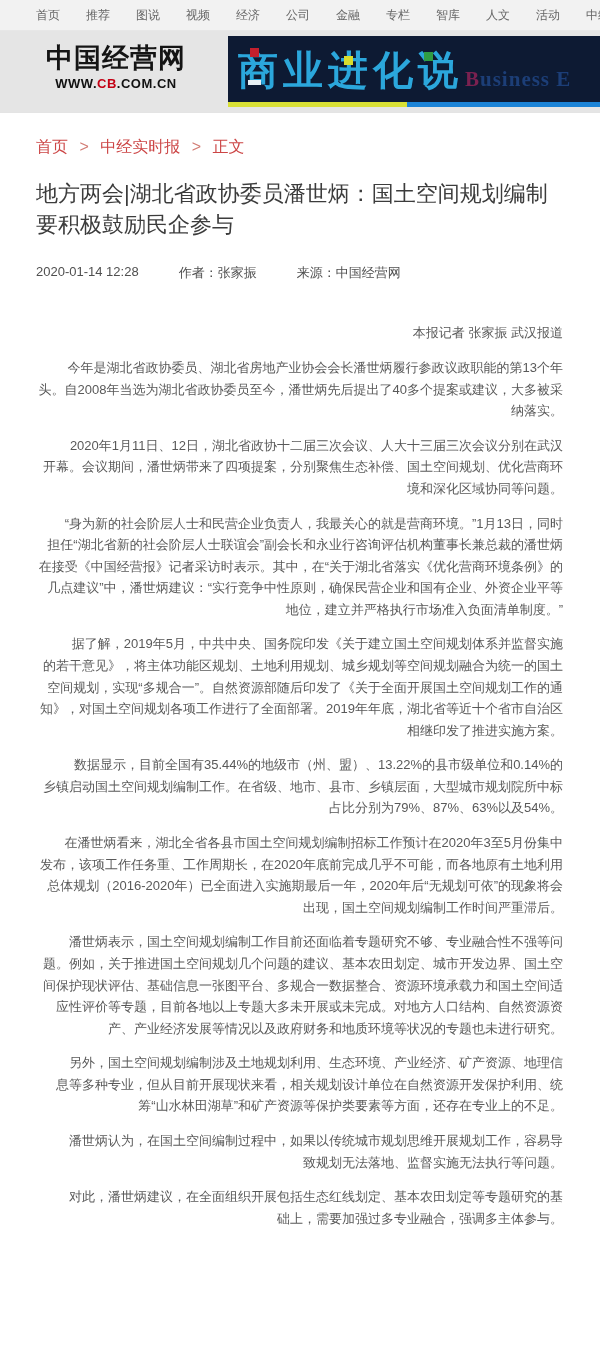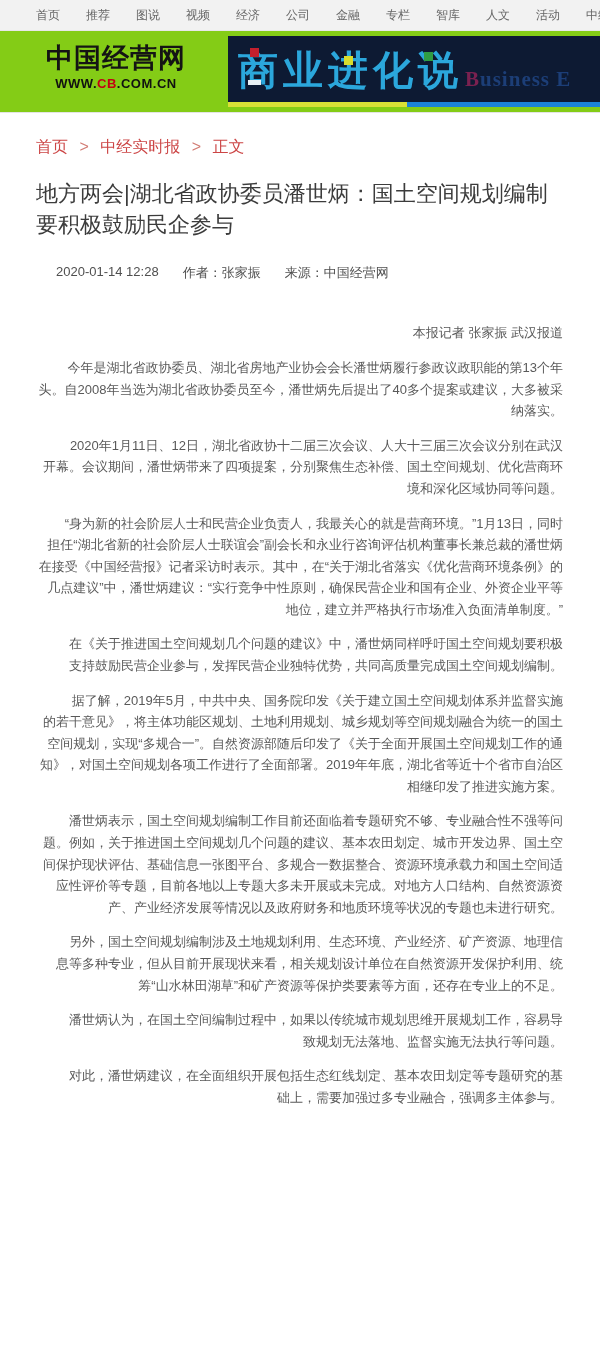--- a/index.html
+++ b/index.html
@@ -9,21 +9,21 @@
     -webkit-font-smoothing:antialiased;
   }
   
   .topnav{
     height:30px;background:#f2f2f2;border-bottom:1px solid #e7e7e7;
     display:flex;align-items:center;padding-left:36px;gap:26px;
     font-size:12px;color:#666;white-space:nowrap;
   }
   .topnav span{cursor:pointer;}
   
-  .header{height:81px;background:#84cc16;position:relative;border-bottom:1px solid #e4e4e4;padding-left:28px;}
+  .header{height:81px;background:#e5e5e5;position:relative;border-bottom:1px solid #e4e4e4;padding-left:28px;}
   .logo{position:absolute;left:36px;top:12px;width:160px;text-align:center;}
   .logo-title{
     font-family:"Liberation Serif","DejaVu Serif",serif;
     font-size:27px;font-weight:bold;color:#141414;letter-spacing:1px;line-height:1.15;
   }
   .logo-url{font-size:13px;font-weight:bold;color:#111;letter-spacing:.5px;margin-top:2px;}
   .logo-url .cb{color:#c40014;}
   
   .banner{
     position:absolute;left:228px;right:0;top:5px;height:71px;
@@ -47,21 +47,21 @@
   .strip-blue{position:absolute;bottom:0;right:0;width:52%;height:5px;background:#1b83d6;}
   
   .breadcrumb{margin:24px 36px 0;font-size:16px;color:#cc4545;}
   .breadcrumb .crumb{cursor:pointer;}
   .breadcrumb .sep{margin:0 7px;color:#d27c74;}
   
   .article-title{
     margin:20px 36px 0;font-size:22px;line-height:1.42;color:#3c3c3c;font-weight:500;
   }
   
-  .meta{margin:24px 56px 0;font-size:13px;color:#4f4f4f;display:flex;gap:24px;white-space:nowrap;}
+  .meta{margin:24px 36px 0;font-size:13px;color:#4f4f4f;display:flex;gap:40px;white-space:nowrap;}
   
   .article{margin:40px 36px 0;font-size:13px;color:#595959;line-height:1.66;}
   .article p{margin:0 1px 13px;text-indent:2em;text-align:right;}
 </style>
 </head>
 <body>
 
 <div class="topnav">
   <span>首页</span>
   <span>推荐</span>
@@ -110,20 +110,21 @@
   <span>2020-01-14 12:28</span>
   <span>作者：张家振</span>
   <span>来源：中国经营网</span>
 </div>
 
 <div class="article">
   <p class="byline">本报记者 张家振 武汉报道</p>
   <p>今年是湖北省政协委员、湖北省房地产业协会会长潘世炳履行参政议政职能的第13个年头。自2008年当选为湖北省政协委员至今，潘世炳先后提出了40多个提案或建议，大多被采纳落实。</p>
   <p>2020年1月11日、12日，湖北省政协十二届三次会议、人大十三届三次会议分别在武汉开幕。会议期间，潘世炳带来了四项提案，分别聚焦生态补偿、国土空间规划、优化营商环境和深化区域协同等问题。</p>
   <p>“身为新的社会阶层人士和民营企业负责人，我最关心的就是营商环境。”1月13日，同时担任“湖北省新的社会阶层人士联谊会”副会长和永业行咨询评估机构董事长兼总裁的潘世炳在接受《中国经营报》记者采访时表示。其中，在“关于湖北省落实《优化营商环境条例》的几点建议”中，潘世炳建议：“实行竞争中性原则，确保民营企业和国有企业、外资企业平等地位，建立并严格执行市场准入负面清单制度。”</p>
-  <p>在《关于推进国土空间规划几个问题的建议》中，潘世炳同样呼吁国土空间规划要积极支持鼓励民营企业参与，发挥民营企业独特优势，共同高质量完成国土空间规划编制。</p>
   <p>据了解，2019年5月，中共中央、国务院印发《关于建立国土空间规划体系并监督实施的若干意见》，将主体功能区规划、土地利用规划、城乡规划等空间规划融合为统一的国土空间规划，实现“多规合一”。自然资源部随后印发了《关于全面开展国土空间规划工作的通知》，对国土空间规划各项工作进行了全面部署。2019年年底，湖北省等近十个省市自治区相继印发了推进实施方案。</p>
+  <p>数据显示，目前全国有35.44%的地级市（州、盟）、13.22%的县市级单位和0.14%的乡镇启动国土空间规划编制工作。在省级、地市、县市、乡镇层面，大型城市规划院所中标占比分别为79%、87%、63%以及54%。</p>
+  <p>在潘世炳看来，湖北全省各县市国土空间规划编制招标工作预计在2020年3至5月份集中发布，该项工作任务重、工作周期长，在2020年底前完成几乎不可能，而各地原有土地利用总体规划（2016-2020年）已全面进入实施期最后一年，2020年后“无规划可依”的现象将会出现，国土空间规划编制工作时间严重滞后。</p>
   <p>潘世炳表示，国土空间规划编制工作目前还面临着专题研究不够、专业融合性不强等问题。例如，关于推进国土空间规划几个问题的建议、基本农田划定、城市开发边界、国土空间保护现状评估、基础信息一张图平台、多规合一数据整合、资源环境承载力和国土空间适应性评价等专题，目前各地以上专题大多未开展或未完成。对地方人口结构、自然资源资产、产业经济发展等情况以及政府财务和地质环境等状况的专题也未进行研究。</p>
   <p>另外，国土空间规划编制涉及土地规划利用、生态环境、产业经济、矿产资源、地理信息等多种专业，但从目前开展现状来看，相关规划设计单位在自然资源开发保护利用、统筹“山水林田湖草”和矿产资源等保护类要素等方面，还存在专业上的不足。</p>
   <p>潘世炳认为，在国土空间编制过程中，如果以传统城市规划思维开展规划工作，容易导致规划无法落地、监督实施无法执行等问题。</p>
   <p>对此，潘世炳建议，在全面组织开展包括生态红线划定、基本农田划定等专题研究的基础上，需要加强过多专业融合，强调多主体参与。</p>
 
 </div>
 
 </body></html>

